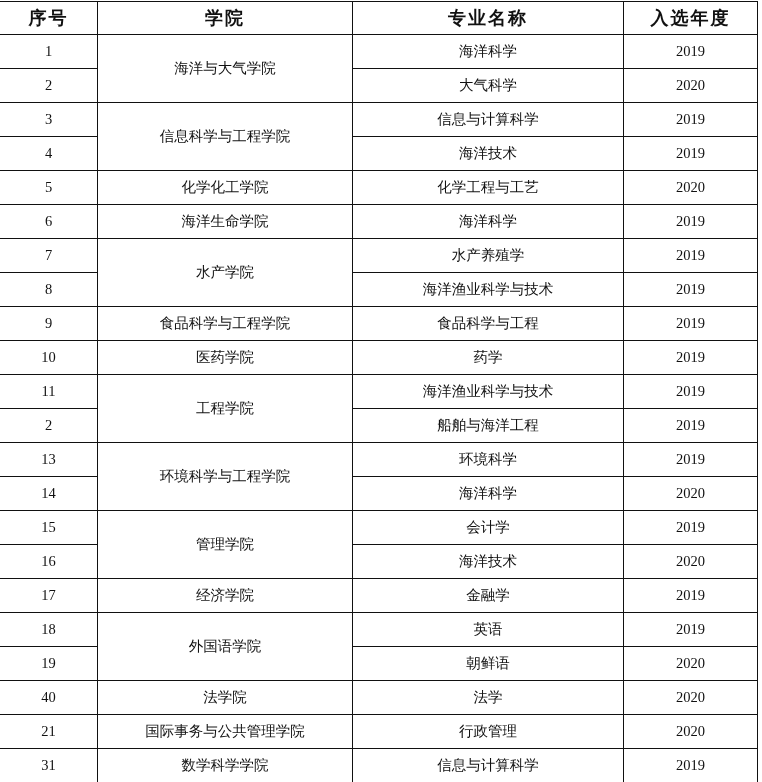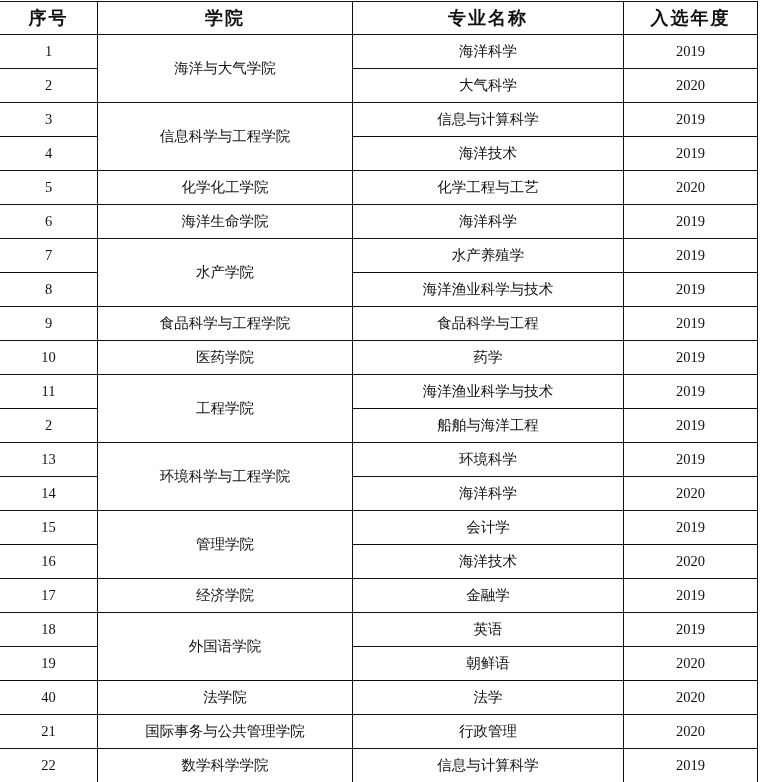--- a/index.html
+++ b/index.html
@@ -164,19 +164,19 @@
         <td>法学</td>
         <td class="num">2020</td>
       </tr>
       <tr>
         <td class="num">21</td>
         <td rowspan="1">国际事务与公共管理学院</td>
         <td>行政管理</td>
         <td class="num">2020</td>
       </tr>
       <tr>
-        <td class="num">22</td>
+        <td class="num">31</td>
         <td rowspan="1">数学科学学院</td>
         <td>信息与计算科学</td>
         <td class="num">2019</td>
       </tr>
     </tbody>
 </table>
 
 </body></html>

